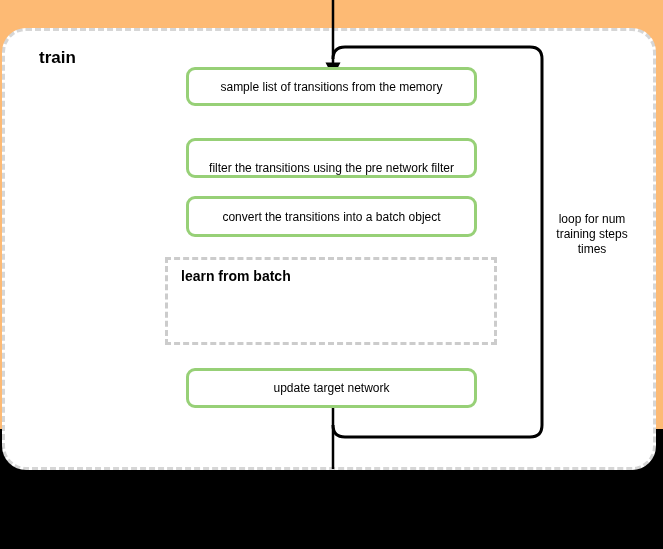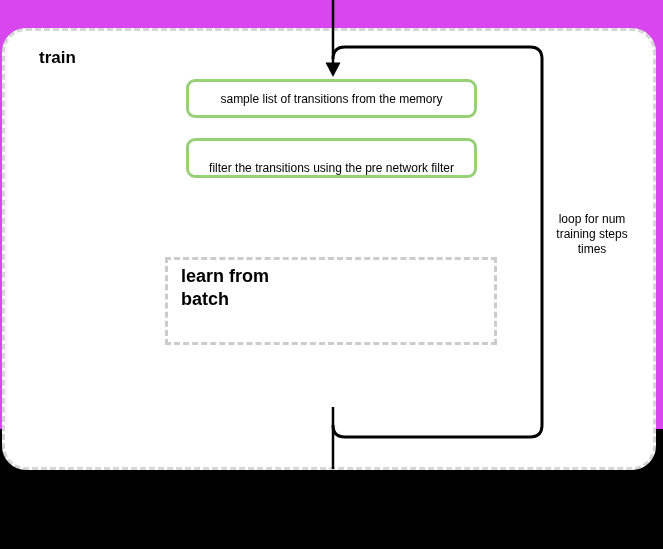--- a/index.html
+++ b/index.html
@@ -8,21 +8,21 @@
     width: 663px;
     height: 549px;
     background: #000000;
     font-family: "Liberation Sans", sans-serif;
     overflow: hidden;
   }
   .canvas {
     position: relative;
     width: 663px;
     height: 429px;
-    background: #d946ef;
+    background: #fdba74;
   }
   .train-container {
     position: absolute;
     left: 2px;
     top: 28px;
     width: 654px;
     height: 442px;
     background: #ffffff;
     border: 3px dashed #d6d6d6;
     border-radius: 24px;
@@ -52,38 +52,38 @@
     border-radius: 9px;
     box-sizing: border-box;
     display: flex;
     align-items: center;
     justify-content: center;
     font-size: 12px;
     color: #000000;
     white-space: nowrap;
     z-index: 3;
   }
-  #step-sample  { top: 79px;  height: 39px; }
+  #step-sample  { top: 67px;  height: 39px; }
   #step-filter  { top: 138px; height: 40px; align-items: flex-end; }
   #step-convert { top: 196px; height: 41px; }
   #step-update  { top: 368px; height: 40px; }
   .subprocess {
     position: absolute;
     left: 165px;
     top: 257px;
     width: 332px;
     height: 88px;
     background: #ffffff;
     border: 3px dashed #cccccc;
     box-sizing: border-box;
     z-index: 3;
   }
   .subprocess-label {
     margin: 5px 0 0 13px;
-    font-size: 18px;
+    font-size: 14px;
     font-weight: bold;
     line-height: 23px;
     width: 140px;
     color: #000000;
   }
   .loop-label {
     position: absolute;
     left: 544px;
     top: 212px;
     width: 96px;
@@ -116,21 +116,27 @@
   </svg>
 
   <div class="step" id="step-sample">
     <span>sample list of transitions from the memory</span>
   </div>
 
   <div class="step" id="step-filter">
     <span>filter the transitions using the pre network filter</span>
   </div>
 
+  <div class="step" id="step-convert">
+    <span>convert the transitions into a batch object</span>
+  </div>
 
   <div class="subprocess">
     <div class="subprocess-label">learn from batch</div>
   </div>
 
+  <div class="step" id="step-update">
+    <span>update target network</span>
+  </div>
 
   <div class="loop-label">loop for num training steps times</div>
 
 </div>
 
 </body></html>

